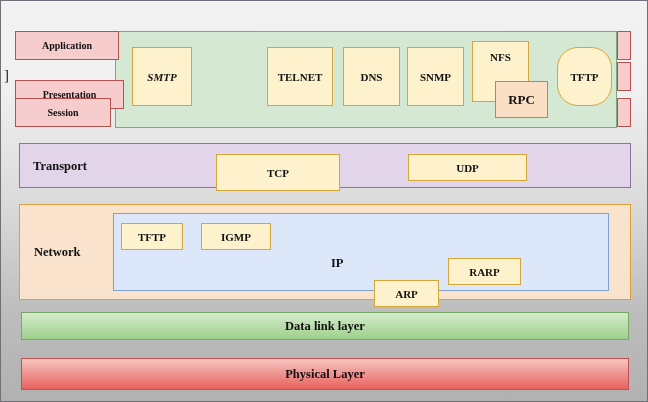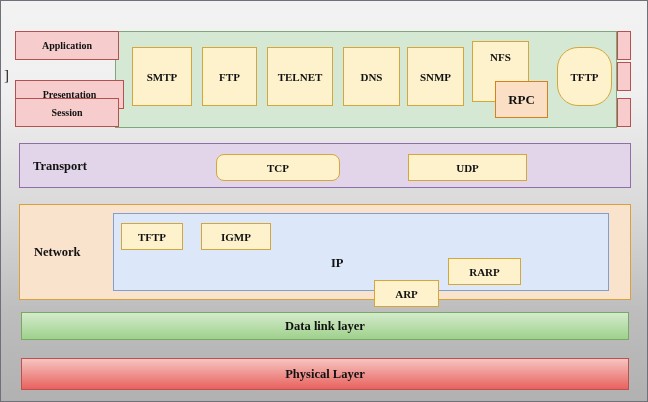--- a/index.html
+++ b/index.html
@@ -72,35 +72,32 @@
 <div id="canvas">
 
   <div class="box band-app" style="left:114px;top:30px;width:502px;height:97px;"></div>
 
   <div class="box osi" style="left:14px;top:30px;width:104px;height:29px;">
     <span class="lbl">Application</span>
   </div>
   <div class="box osi" style="left:14px;top:79px;width:109px;height:29px;">
     <span class="lbl">Presentation</span>
   </div>
-  <div class="box osi" style="left:14px;top:97px;width:104px;height:29px;">
+  <div class="box osi" style="left:14px;top:97px;width:96px;height:29px;">
     <span class="lbl">Session</span>
   </div>
 
   <div class="bracket" style="left:3px;top:66px;">]</div>
 
   <div class="box osi-stub" style="left:616px;top:30px;width:14px;height:29px;"></div>
   <div class="box osi-stub" style="left:616px;top:61px;width:14px;height:29px;"></div>
   <div class="box osi-stub" style="left:616px;top:97px;width:14px;height:29px;"></div>
 
-  <div class="box proto" style="left:131px;top:46px;width:60px;height:59px;">
+  <div class="box proto" style="left:131px;top:46px;width:60px;height:59px;font-style:italic;">
     <span class="lbl">SMTP</span>
-  </div>
-  <div class="box proto" style="left:201px;top:46px;width:55px;height:59px;">
-    <span class="lbl">FTP</span>
   </div>
   <div class="box proto" style="left:266px;top:46px;width:66px;height:59px;">
     <span class="lbl">TELNET</span>
   </div>
   <div class="box proto" style="left:342px;top:46px;width:57px;height:59px;">
     <span class="lbl">DNS</span>
   </div>
   <div class="box proto" style="left:406px;top:46px;width:57px;height:59px;">
     <span class="lbl">SNMP</span>
   </div>
@@ -109,21 +106,21 @@
   </div>
   <div class="box proto-rpc" style="left:494px;top:80px;width:53px;height:37px;">
     <span class="lbl">RPC</span>
   </div>
   <div class="box proto" style="left:556px;top:46px;width:55px;height:59px;border-radius:21px;">
     <span class="lbl">TFTP</span>
   </div>
 
   <div class="box band-transport" style="left:18px;top:142px;width:612px;height:45px;"></div>
   <div class="band-label" style="left:32px;top:158px;">Transport</div>
-  <div class="box proto" style="left:215px;top:153px;width:124px;height:27px;border-radius:8px;">
+  <div class="box proto" style="left:215px;top:153px;width:124px;height:37px;">
     <span class="lbl">TCP</span>
   </div>
   <div class="box proto" style="left:407px;top:153px;width:119px;height:27px;">
     <span class="lbl">UDP</span>
   </div>
 
   <div class="box band-network" style="left:18px;top:203px;width:612px;height:96px;"></div>
   <div class="band-label" style="left:33px;top:244px;">Network</div>
 
   <div class="box ip-box" style="left:112px;top:212px;width:496px;height:78px;"></div>

